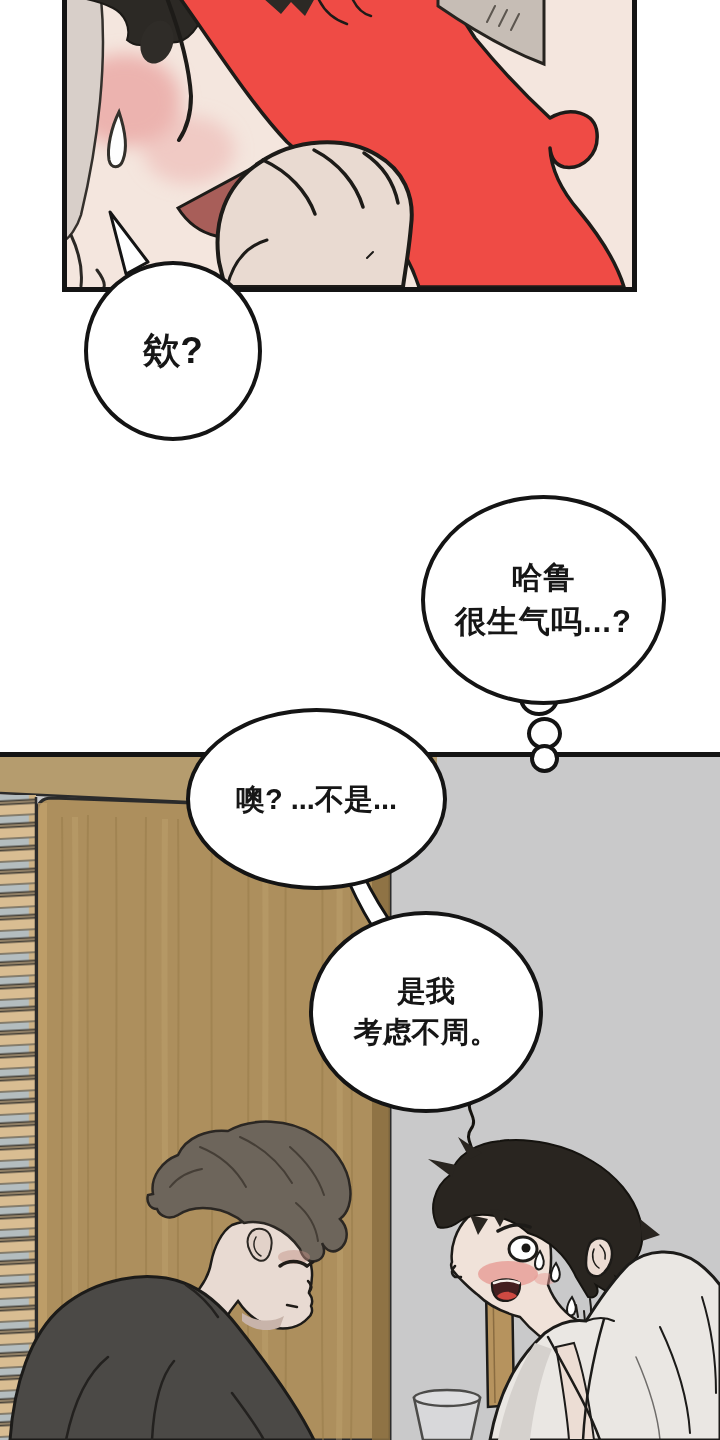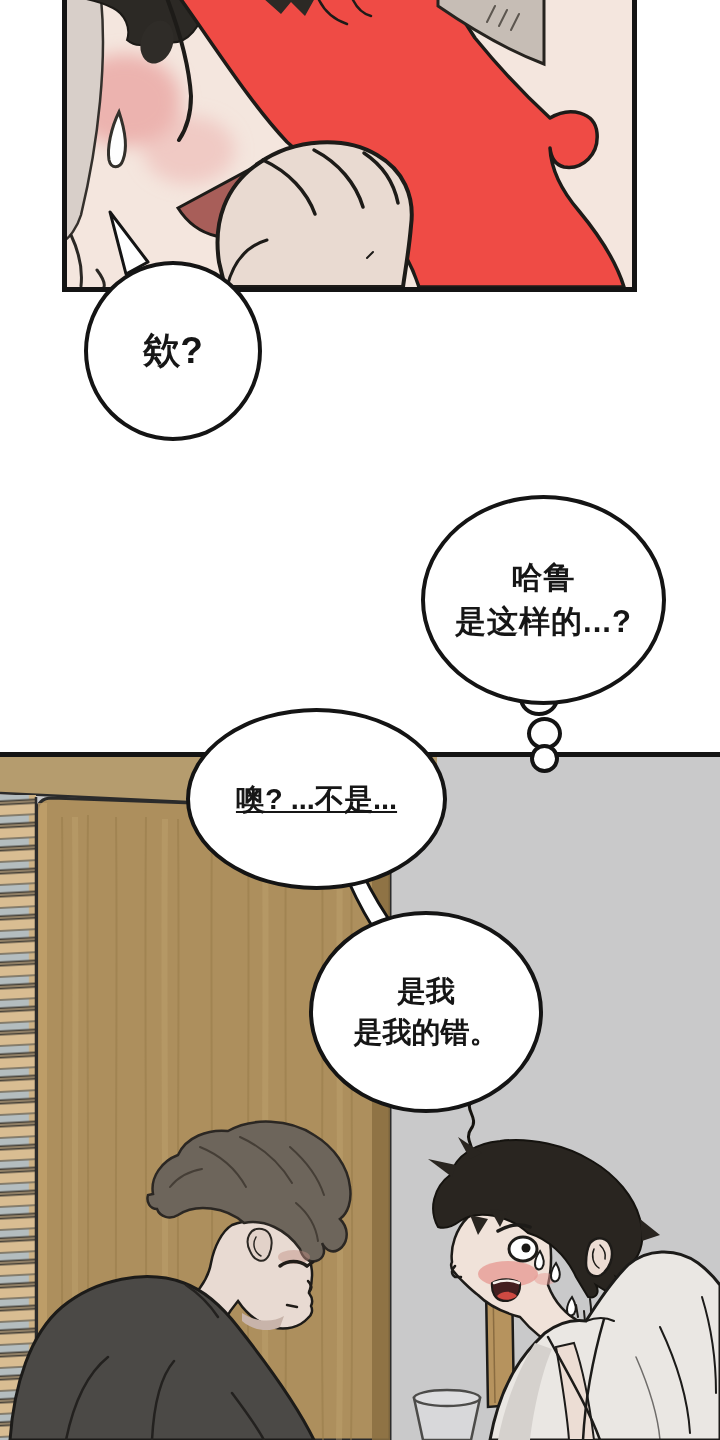--- a/index.html
+++ b/index.html
@@ -10,21 +10,21 @@
           border-left:5px solid #141414;border-right:5px solid #141414;border-bottom:5px solid #141414;
           background:#f4e6de;z-index:1;}
   #panel2{left:0;top:752px;width:720px;height:688px;border-top:5px solid #141414;background:#c9c9ca;z-index:1;}
   #panel1 svg,#panel2 svg{display:block;}
   .bubble{position:absolute;background:#ffffff;border:4px solid #141414;border-radius:50%;
           display:flex;flex-direction:column;align-items:center;justify-content:center;
           text-align:center;z-index:7;color:#161616;font-weight:700;}
   .bubble .ln{display:block;white-space:nowrap;}
   #bubble1{left:84px;top:261px;width:170px;height:172px;font-size:37px;}
   #thought{left:421px;top:495px;width:237px;height:202px;font-size:31px;line-height:1.42;letter-spacing:1px;text-align:right;}
-  #bubble2{left:186px;top:708px;width:253px;height:174px;font-size:29px;line-height:1.4;text-decoration:underline;}
+  #bubble2{left:186px;top:708px;width:253px;height:174px;font-size:29px;line-height:1.4;}
   #bubble3{left:309px;top:911px;width:226px;height:194px;font-size:29px;line-height:1.4;text-align:right;}
   .mini{position:absolute;background:#ffffff;border:4px solid #141414;border-radius:50%;}
   #thought-bump{left:519px;top:680px;width:32px;height:28px;z-index:6;}
   #thought-trail-1{left:527px;top:717px;width:27px;height:25px;z-index:7;}
   #thought-trail-2{left:530px;top:744px;width:21px;height:21px;z-index:7;}
   .tail{position:absolute;z-index:6;}
   #tail1{left:96px;top:206px;}
   #tail23{left:330px;top:858px;}
 </style>
 </head>
@@ -251,29 +251,29 @@
   <svg id="tail1" class="tail" width="60" height="72">
     <path d="M14,6 L30,68 L52,56 Z" fill="#ffffff" stroke="#141414" stroke-width="3" stroke-linejoin="round"></path>
   </svg>
   <div id="bubble1" class="bubble">
     <span class="ln">欸?</span>
   </div>
 
   <div id="thought-bump" class="mini"></div>
   <div id="thought" class="bubble">
     <span class="ln">哈鲁</span>
-    <span class="ln">是这样的...?</span>
+    <span class="ln">很生气吗...?</span>
   </div>
   <div id="thought-trail-1" class="mini"></div>
   <div id="thought-trail-2" class="mini"></div>
 
   <svg id="tail23" class="tail" width="66" height="72">
     <path d="M10,4 C20,28 32,52 42,68 L58,60 C46,42 34,20 26,0 Z" fill="#ffffff" stroke="#141414" stroke-width="3" stroke-linejoin="round"></path>
   </svg>
   <div id="bubble2" class="bubble">
     <span class="ln">噢? ...不是...</span>
   </div>
   <div id="bubble3" class="bubble">
     <span class="ln">是我</span>
-    <span class="ln">是我的错。</span>
+    <span class="ln">考虑不周。</span>
   </div>
 
 </div>
 
 </body></html>

